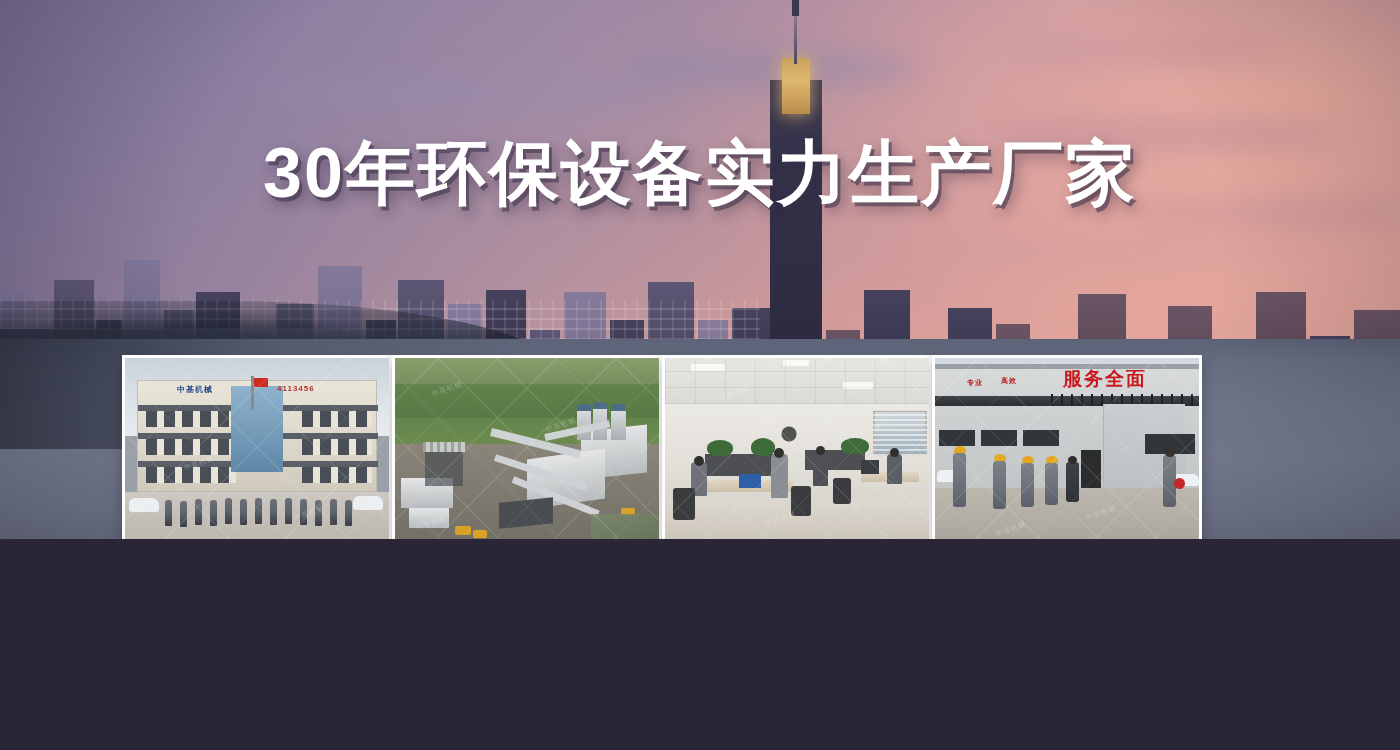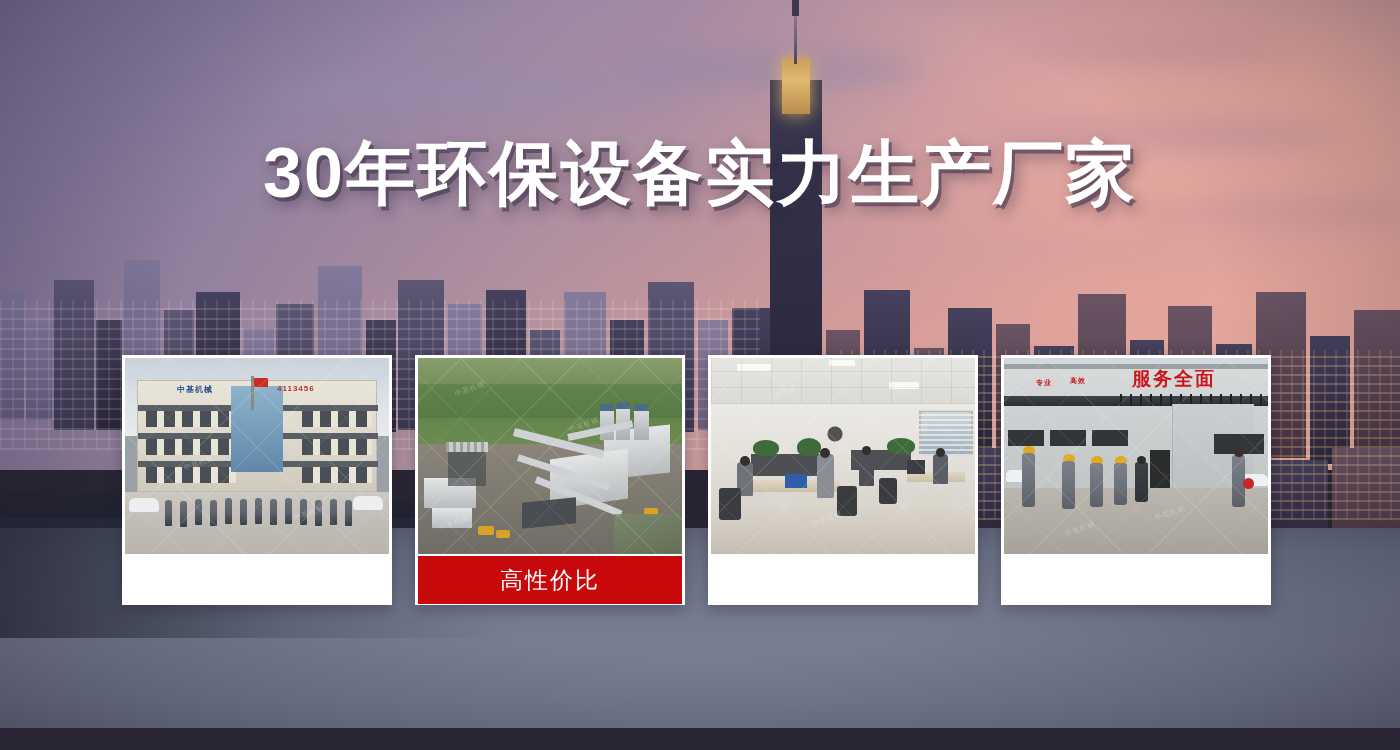--- a/index.html
+++ b/index.html
@@ -2,21 +2,21 @@
 <html><head>
 <meta charset="utf-8">
 <style>
   * { margin:0; padding:0; box-sizing:border-box; }
   html,body { width:1400px; height:750px; overflow:hidden; }
   body {
     font-family:"Liberation Sans","DejaVu Sans",sans-serif;
     background:#2a2636;
   }
 
-  #stage { position:relative; width:1400px; height:728px; overflow:hidden; }
+  #stage { position:relative; width:1400px; height:539px; overflow:hidden; }
 
   
   .sky {
     position:absolute; left:0; top:0; width:1400px; height:470px;
     background:
       linear-gradient(100deg,
         rgba(122,112,150,0.95) 0%,
         rgba(139,125,158,0.85) 18%,
         rgba(163,137,160,0.7) 38%,
         rgba(198,146,152,0.55) 58%,
@@ -129,21 +129,21 @@
     box-shadow:0 3px 10px rgba(60,20,20,.35);
   }
   .subbanner span {
     color:#fff; font-size:25px; font-weight:normal; letter-spacing:1px; white-space:nowrap;
   }
 
   
   .cards {
     position:absolute; left:122px; top:355px;
     width:1156px; height:250px;
-    display:flex; gap:23px;
+    display:flex; 
   }
   .card {
     width:270px; height:250px;
     background:#ffffff;
     padding:3px 3px 0 3px;
     box-shadow:0 4px 14px rgba(30,22,44,.35);
     display:flex; flex-direction:column;
   }
   .card-photo {
     width:264px; height:196px; position:relative; overflow:hidden;

